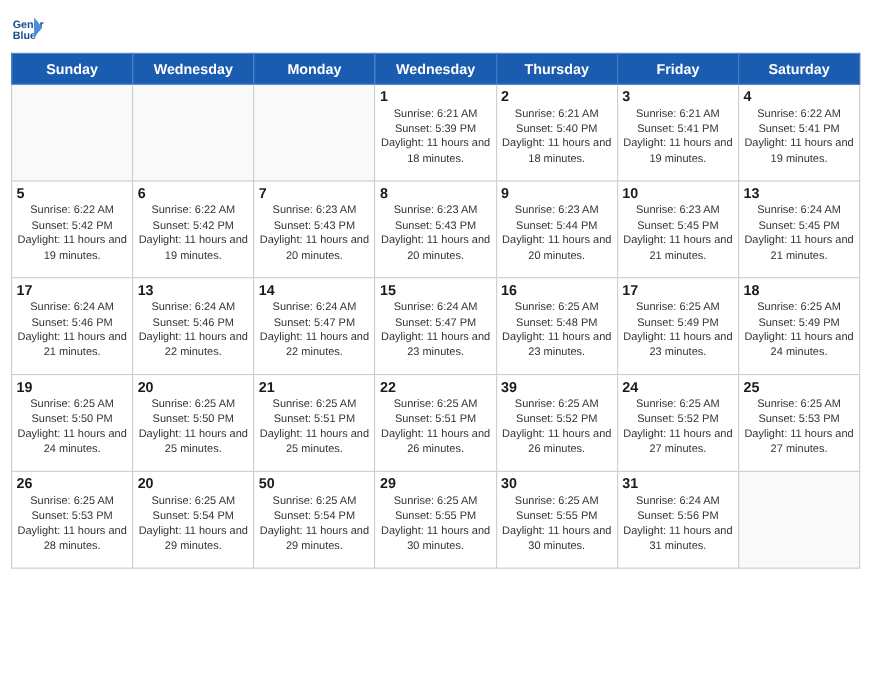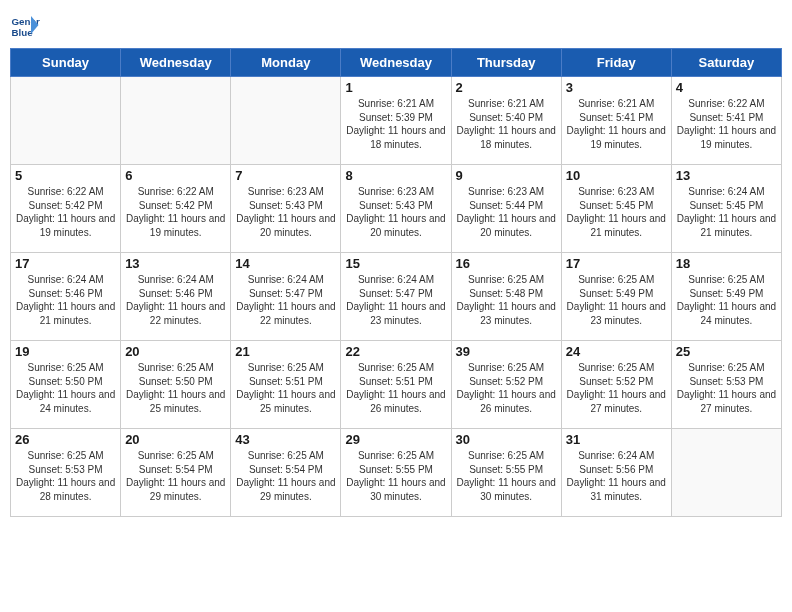--- a/index.html
+++ b/index.html
@@ -284,21 +284,21 @@
 Sunset: 5:53 PM
 Daylight: 11 hours and 28 minutes.</div>
         </td>
         <td>
           <span class="day-num">20</span>
           <div class="cell-text" style="white-space: pre-line;">Sunrise: 6:25 AM
 Sunset: 5:54 PM
 Daylight: 11 hours and 29 minutes.</div>
         </td>
         <td>
-          <span class="day-num">43</span>
+          <span class="day-num">50</span>
           <div class="cell-text" style="white-space: pre-line;">Sunrise: 6:25 AM
 Sunset: 5:54 PM
 Daylight: 11 hours and 29 minutes.</div>
         </td>
         <td>
           <span class="day-num">29</span>
           <div class="cell-text" style="white-space: pre-line;">Sunrise: 6:25 AM
 Sunset: 5:55 PM
 Daylight: 11 hours and 30 minutes.</div>
         </td>

